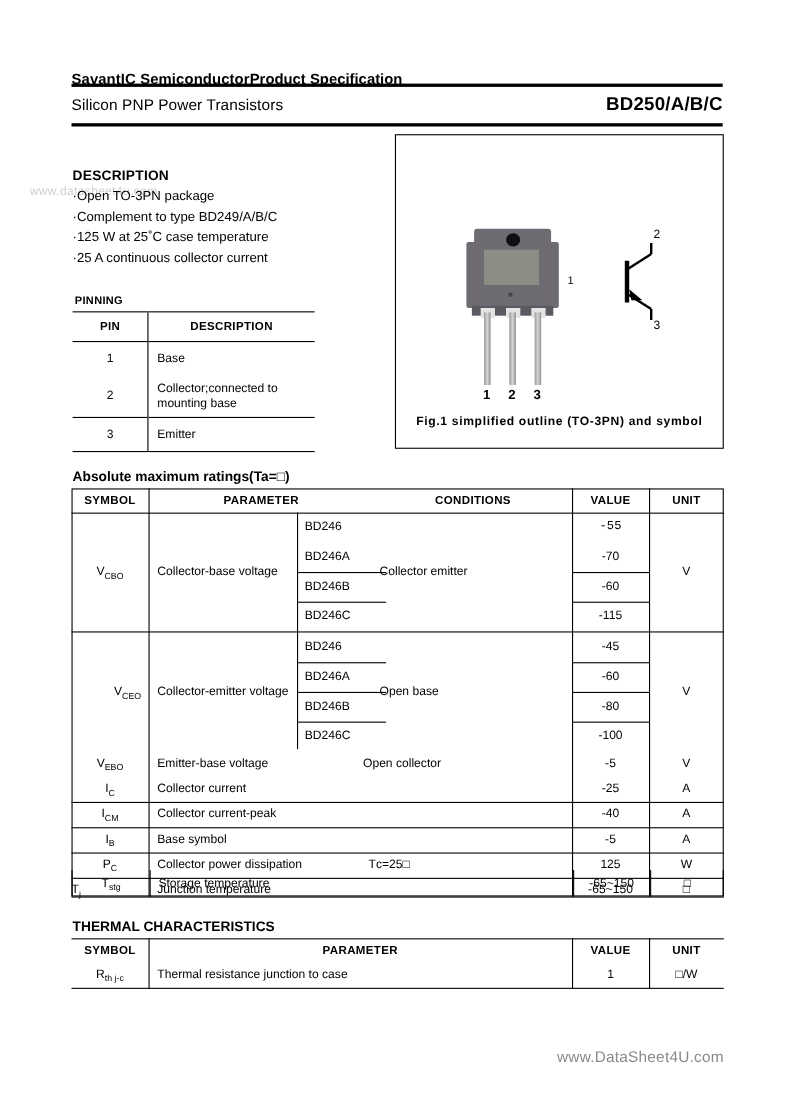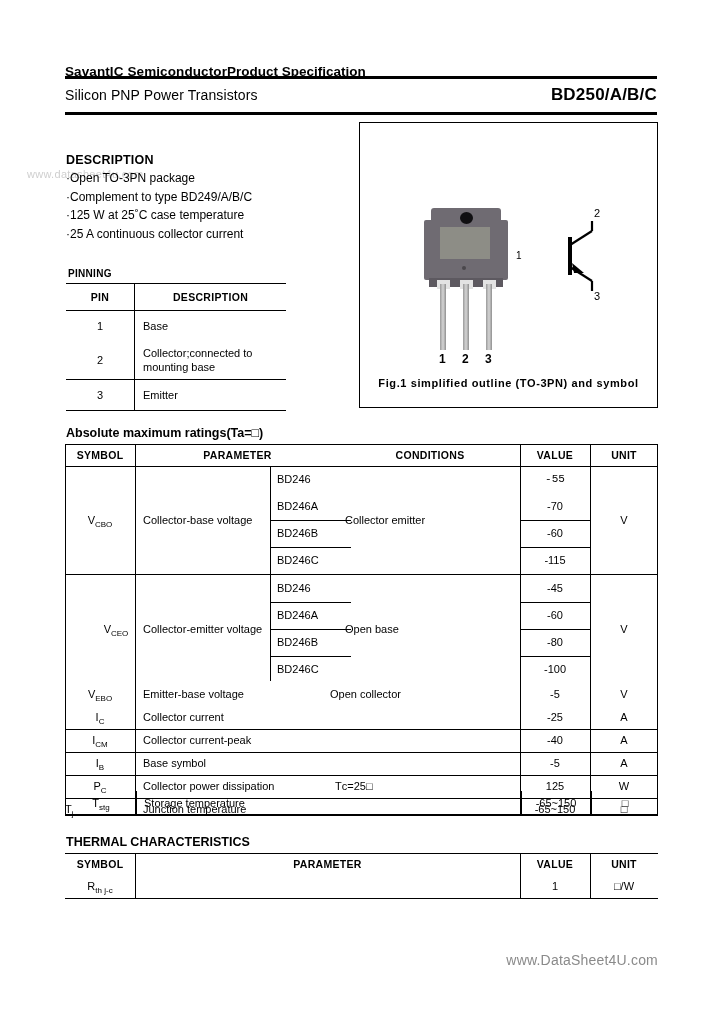--- a/index.html
+++ b/index.html
@@ -330,19 +330,20 @@
     <div style="position:absolute;left:525px;top:0;width:1.3px;height:46px;background:#000;"></div>
 
     <div style="position:absolute;left:0;top:1px;width:70px;height:21px;line-height:21px;text-align:center;font-size:10.5px;font-weight:bold;letter-spacing:.3px;">SYMBOL</div>
     <div style="position:absolute;left:70px;top:1px;width:385px;height:21px;line-height:21px;text-align:center;font-size:10.5px;font-weight:bold;letter-spacing:.3px;">PARAMETER</div>
     <div style="position:absolute;left:455px;top:1px;width:70px;height:21px;line-height:21px;text-align:center;font-size:10.5px;font-weight:bold;letter-spacing:.3px;">VALUE</div>
     <div style="position:absolute;left:525px;top:1px;width:68px;height:21px;line-height:21px;text-align:center;font-size:10.5px;font-weight:bold;letter-spacing:.3px;">UNIT</div>
 
     <div style="position:absolute;left:0;top:22px;width:70px;height:23px;line-height:23px;text-align:center;font-size:11px;">
       <span>R</span><sub style="font-size:8px;">th j-c</sub>
     </div>
+    <div style="position:absolute;left:78px;top:22px;height:23px;line-height:23px;font-size:11px;">Thermal resistance junction to case</div>
     <div style="position:absolute;left:455px;top:22px;width:70px;height:23px;line-height:23px;text-align:center;font-size:11px;">1</div>
     <div style="position:absolute;left:525px;top:22px;width:68px;height:23px;line-height:23px;text-align:center;font-size:11px;">□/W</div>
   </div>
 
   <div style="position:absolute;left:0;top:952px;width:658px;text-align:right;font-size:14px;color:#8a8a8a;letter-spacing:.2px;">www.DataSheet4U.com</div>
 
 </div>
 
 </body></html>

